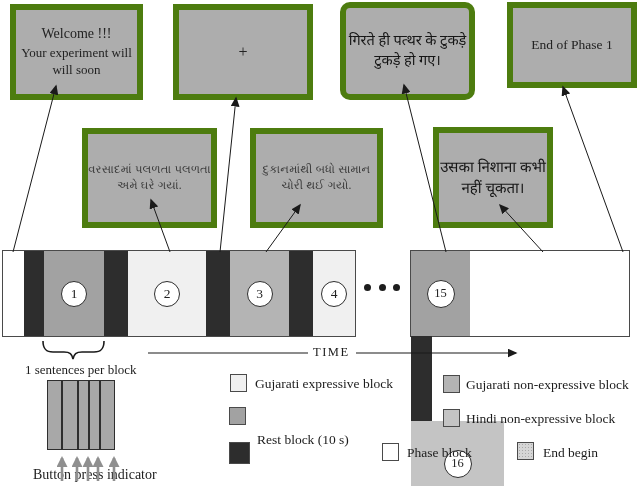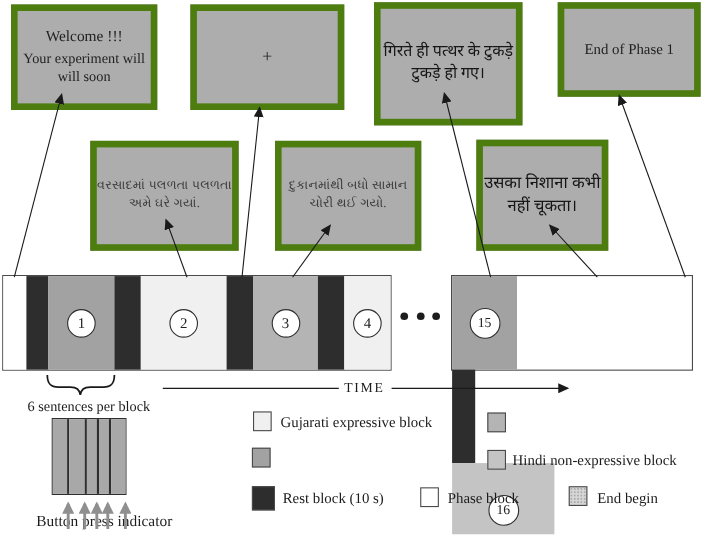--- a/index.html
+++ b/index.html
@@ -58,21 +58,21 @@
   <div class="screen-box" style="left:10px;top:4px;width:133px;height:96px;">
     <div class="ln eng" style="font-size:14px;">Welcome !!!</div>
     <div class="ln eng">Your experiment will</div>
     <div class="ln eng">will soon</div>
   </div>
 
   <div class="screen-box" style="left:173px;top:4px;width:140px;height:96px;">
     <div class="ln eng" style="font-size:16px;">+</div>
   </div>
 
-  <div class="screen-box" style="left:340px;top:2px;width:135px;height:112px;">
+  <div class="screen-box" style="left:340px;top:2px;width:135px;height:98px;border-radius:10px;">
     <div class="ln hin" style="font-size:14.5px;">गिरते ही पत्थर के टुकड़े</div>
     <div class="ln hin" style="font-size:14.5px;">टुकड़े हो गए।</div>
   </div>
 
   <div class="screen-box" style="left:507px;top:2px;width:130px;height:86px;">
     <div class="ln eng" style="font-size:13.5px;">End of Phase 1</div>
   </div>
 
   <div class="screen-box" style="left:82px;top:128px;width:135px;height:100px;">
     <div class="ln guj">વરસાદમાં પલળતા પલળતા</div>
@@ -122,47 +122,48 @@
     <div class="blk rest" style="width:21px;"></div>
     <div class="blk hnexp" style="width:93px;">
       <div class="numcircle" style="width:28px;height:28px;font-size:12.5px;">16</div>
     </div>
     <div class="blk rest" style="width:22px;"></div>
     <div class="blk endb" style="flex:1 1 auto;"></div>
   </div>
 
   <div class="timelabel">TIME</div>
 
-  <div class="caption" style="left:25px;top:362px;">6 sentences per block</div>
+  <div class="caption" style="left:25px;top:362px;">1 sentences per block</div>
   <div class="caption" style="left:33px;top:467px;font-size:14px;">Button press indicator</div>
 
   <div class="minirect">
     <div class="stripe" style="width:13px;"></div>
     <div class="div"></div>
     <div class="stripe" style="width:14px;"></div>
     <div class="div"></div>
     <div class="stripe" style="width:9px;"></div>
     <div class="div"></div>
     <div class="stripe" style="width:9px;"></div>
     <div class="div"></div>
     <div class="stripe" style="flex:1;"></div>
   </div>
 
   <div class="legend-swatch" style="left:230px;top:374px;background:#f0f0f0;"></div>
   <div class="legend-label" style="left:255px;top:376px;">Gujarati expressive block</div>
 
   <div class="legend-swatch" style="left:443px;top:375px;background:#b4b4b4;"></div>
+  <div class="legend-label" style="left:466px;top:377px;">Gujarati non-expressive block</div>
 
   <div class="legend-swatch" style="left:229px;top:407px;background:#a2a2a2;"></div>
 
   <div class="legend-swatch" style="left:443px;top:409px;background:#c4c4c4;"></div>
   <div class="legend-label" style="left:466px;top:411px;">Hindi non-expressive block</div>
 
   <div class="legend-swatch" style="left:229px;top:442px;width:21px;height:22px;background:#2d2d2d;"></div>
-  <div class="legend-label" style="left:257px;top:445px;">Rest block (10 s)</div>
+  <div class="legend-label" style="left:257px;top:432px;">Rest block (10 s)</div>
 
   <div class="legend-swatch" style="left:382px;top:443px;background:#ffffff;"></div>
   <div class="legend-label" style="left:407px;top:445px;">Phase block</div>
 
   <div class="legend-swatch" style="left:517px;top:442px;background:#d6d6d6;background-image:radial-gradient(#a9a9a9 0.8px, transparent 0.9px);background-size:3px 3px;"></div>
   <div class="legend-label" style="left:543px;top:445px;">End begin</div>
 
   <svg class="overlay" width="640" height="486" viewBox="0 0 640 486">
     <defs>
       <marker id="ah" markerWidth="11" markerHeight="9" refX="8.5" refY="4.5" orient="auto" markerUnits="userSpaceOnUse">

